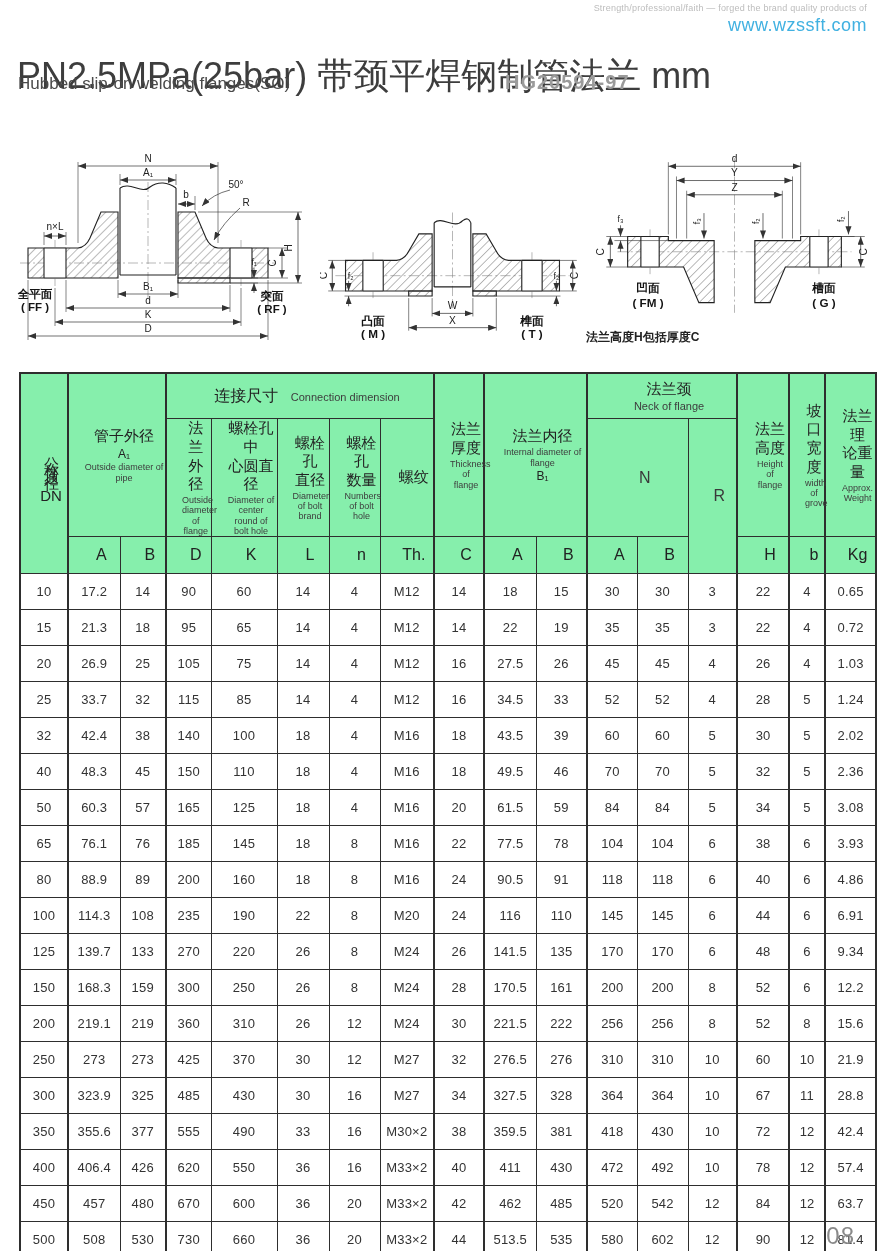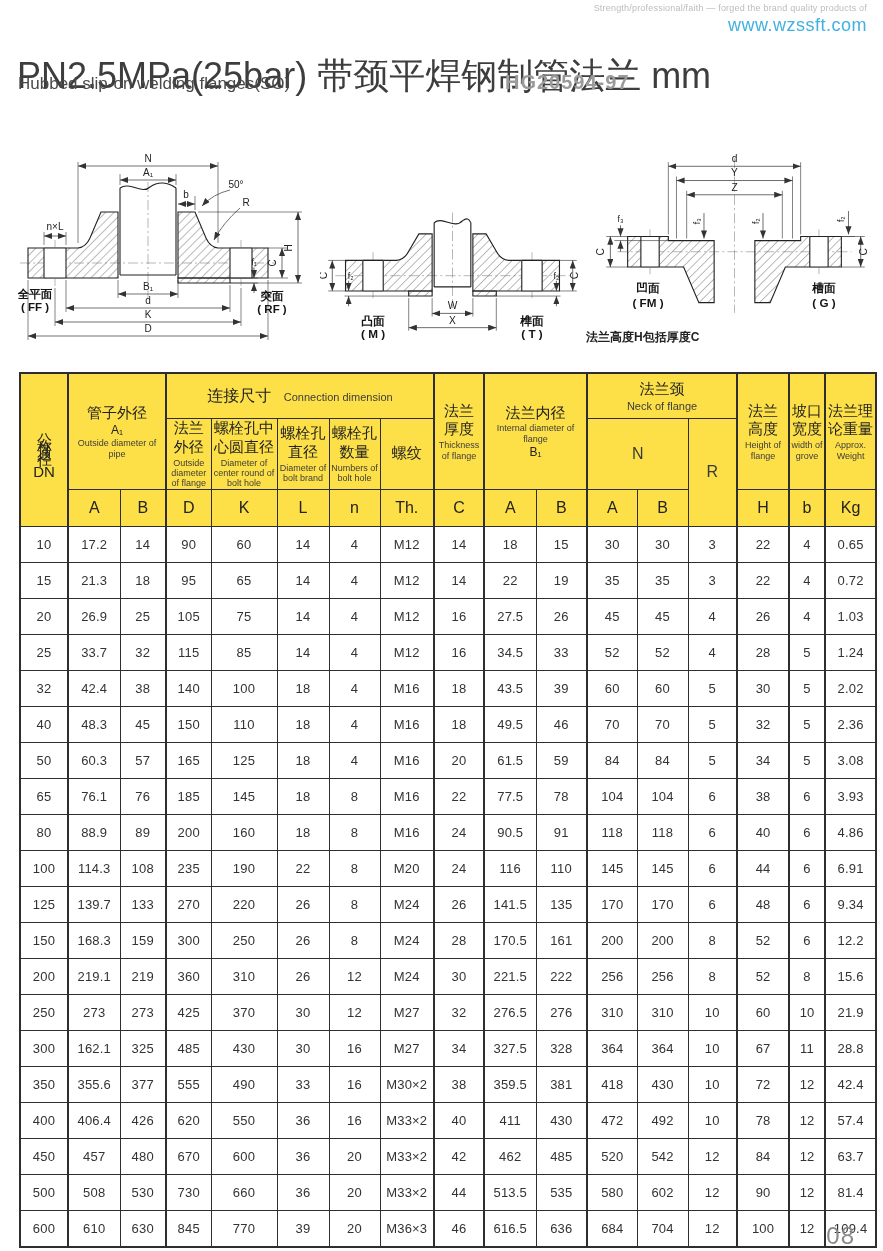--- a/index.html
+++ b/index.html
@@ -26,21 +26,21 @@
   text.dt{font-size:10px;fill:#222;}
   text.ds{font-size:8.5px;fill:#222;}
   text.fl{font-size:11.5px;font-weight:bold;fill:#141414;}
   .dwg-caption{position:absolute;left:586px;top:182px;width:298px;text-align:left;line-height:1.25;}
   .dwg-caption .cap-cn{font-size:12px;font-weight:bold;color:#222;}
   .dwg-caption .cap-en{font-size:12.5px;font-weight:bold;color:#222;}
 
   
   table.spec{position:absolute;top:372px;left:19px;width:846px;border-collapse:collapse;table-layout:fixed;border:2.5px solid #2e2e2e;}
   table.spec th,table.spec td{border:1px solid #2e2e2e;text-align:center;vertical-align:middle;padding:0 1px;font-weight:normal;}
-  table.spec thead th{background:#fde047;}
+  table.spec thead th{background:#86efac;padding-left:15px;}
   tr.hrow1 th{height:44px;}
   tr.hrow2 th{height:60px;}
   tr.letters th{height:36px;font-size:16px;color:#222;}
   tbody.data td{height:35px;font-size:13px;color:#333;letter-spacing:.2px;}
   .cn{font-size:15px;color:#222;white-space:pre-line;line-height:1.25;}
   .cn-lg{font-size:16px;color:#222;display:inline;}
   .en{font-size:9px;color:#3d3d3d;line-height:1.15;margin-top:1px;}
   .en-lg{font-size:11px;color:#3d3d3d;display:inline;margin-left:8px;}
   .sub{font-size:12px;color:#222;margin-top:1px;}
   .vwrap{display:flex;flex-direction:column;align-items:center;justify-content:center;gap:3px;}
@@ -608,21 +608,21 @@
           <td>276</td>
           <td>310</td>
           <td>310</td>
           <td>10</td>
           <td>60</td>
           <td>10</td>
           <td>21.9</td>
         </tr>
         <tr>
           <td>300</td>
-          <td>162.1</td>
+          <td>323.9</td>
           <td>325</td>
           <td>485</td>
           <td>430</td>
           <td>30</td>
           <td>16</td>
           <td>M27</td>
           <td>34</td>
           <td>327.5</td>
           <td>328</td>
           <td>364</td>

